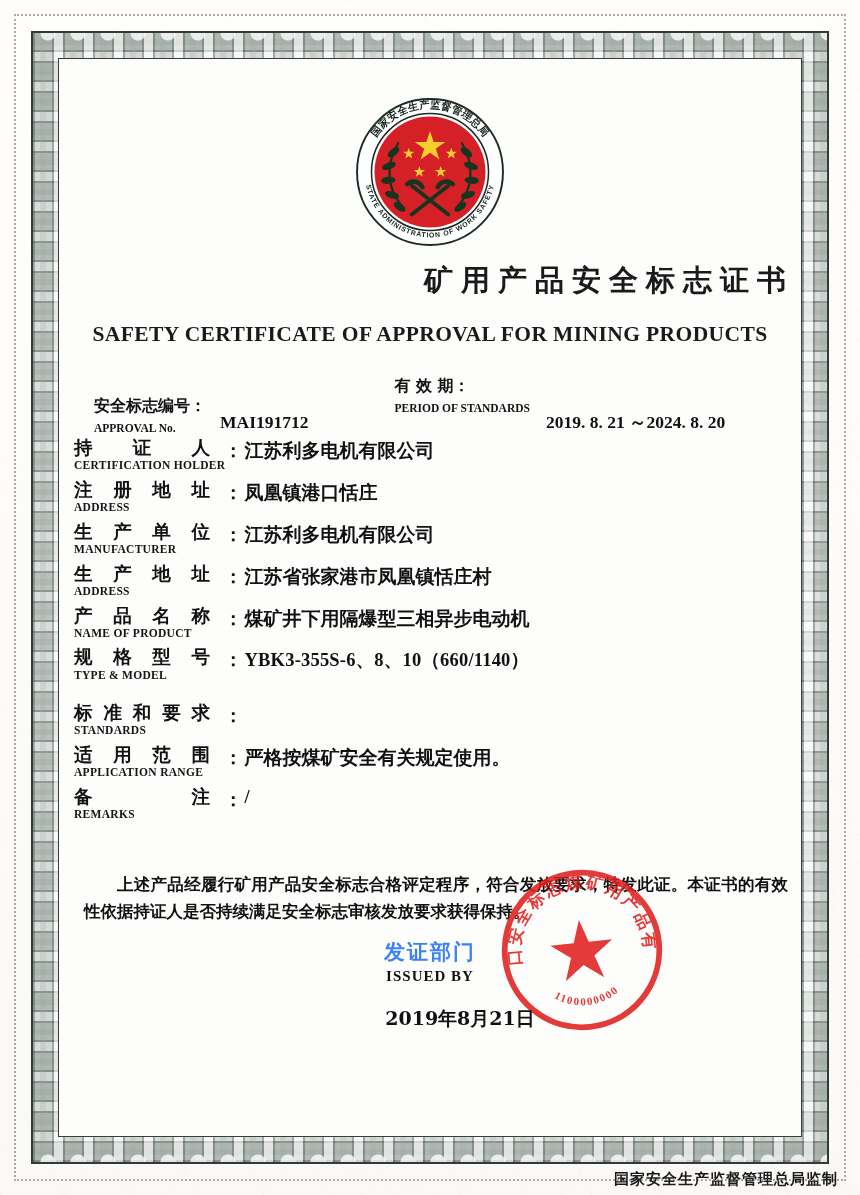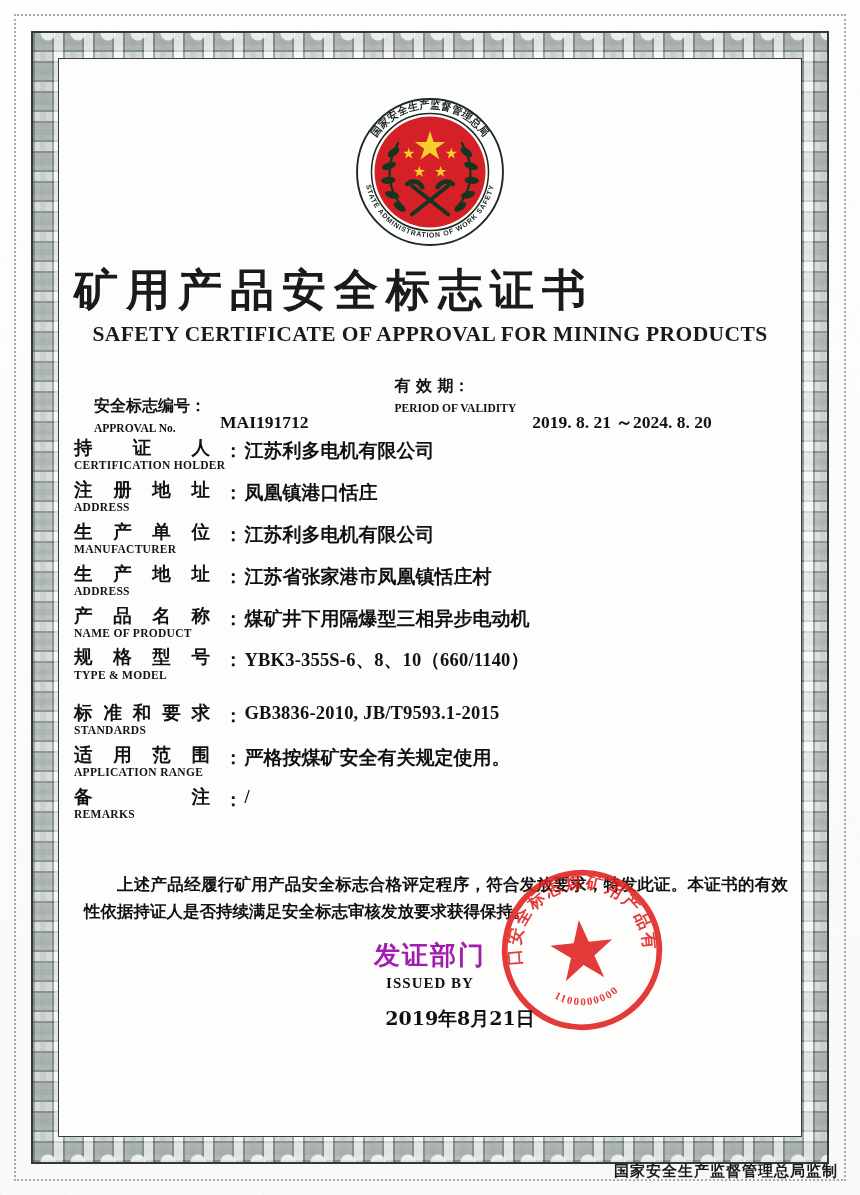--- a/index.html
+++ b/index.html
@@ -81,23 +81,23 @@
   
   .emblem-wrap{
     position:absolute;left:0;right:0;top:30px;
     display:flex;justify-content:center;
   }
   .emblem{width:152px;height:152px;}
 
   
   .title-cn{
     position:absolute;left:0;right:0;top:195px;
-    text-align:left;
-    font-family:"DejaVu Serif",serif;
-    font-size:44px;font-weight:bold;
+    text-align:right;
+    font-family:"DejaVu Serif",serif;
+    font-size:29px;font-weight:bold;
     letter-spacing:8px;
     color:#1a1a1a;
     text-indent:8px;
   }
   .title-en{
     position:absolute;left:0;right:0;top:256px;
     text-align:center;
     font-family:"Liberation Serif",serif;
     font-size:21.5px;font-weight:bold;
     letter-spacing:.4px;
@@ -174,21 +174,21 @@
     text-indent:33px;
   }
 
   
   .issued{
     position:absolute;left:0;right:0;top:872px;
     text-align:center;
   }
   .issued .cn{
     font-family:"DejaVu Serif",serif;
-    font-size:26px;font-weight:bold;color:#a21caf;
+    font-size:21px;font-weight:bold;color:#3b82f6;
     letter-spacing:2px;display:block;
   }
   .issued .en{
     font-family:"Liberation Serif",serif;
     font-size:15px;font-weight:bold;color:#111;
     letter-spacing:1px;display:block;margin-top:2px;
   }
   .issue-date{
     position:absolute;left:10px;right:0;top:940px;
     text-align:center;
@@ -201,21 +201,21 @@
   .seal{
     position:absolute;left:432px;top:800px;
     width:168px;height:168px;
     transform:rotate(-6deg);
     opacity:.88;
     pointer-events:none;
   }
 
   
   .footer-note{
-    position:absolute;right:22px;bottom:14px;
+    position:absolute;right:22px;bottom:6px;
     font-family:"DejaVu Serif",serif;
     font-size:15px;font-weight:bold;color:#1a1a1a;
     letter-spacing:1px;
   }
 </style>
 </head>
 <body>
 
 <div id="certificate">
 
@@ -288,21 +288,21 @@
         <div class="ap-lbl">
           <span class="cn">安全标志编号：</span>
           <span class="en">APPROVAL No.</span>
         </div>
         <div class="ap-val" style="margin-left:14px;">MAI191712</div>
       </div>
 
       <div class="ap-block" style="margin-left:86px;">
         <div class="ap-lbl">
           <span class="cn">有  效  期：</span>
-          <span class="en">PERIOD OF VALIDITY</span>
+          <span class="en">PERIOD OF STANDARDS</span>
         </div>
         <div class="ap-val" style="margin-left:16px;margin-top:32px;">2019. 8. 21 ～2024. 8. 20</div>
       </div>
     </div>
 
     <div class="fields">
 
       <div class="field">
         <div class="f-lbl">
           <span class="cn"><span class="cn-justify">
@@ -391,21 +391,20 @@
           <span class="cn"><span class="cn-justify">
                 <span>标</span>
                 <span>准</span>
                 <span>和</span>
                 <span>要</span>
                 <span>求</span>
               </span></span>
           <span class="en">STANDARDS</span>
         </div>
         <span class="f-colon">：</span>
-        <div class="f-val latin">GB3836-2010, JB/T9593.1-2015</div>
       </div>
 
       <div class="field">
         <div class="f-lbl">
           <span class="cn"><span class="cn-justify">
                 <span>适</span>
                 <span>用</span>
                 <span>范</span>
                 <span>围</span>
               </span></span>

